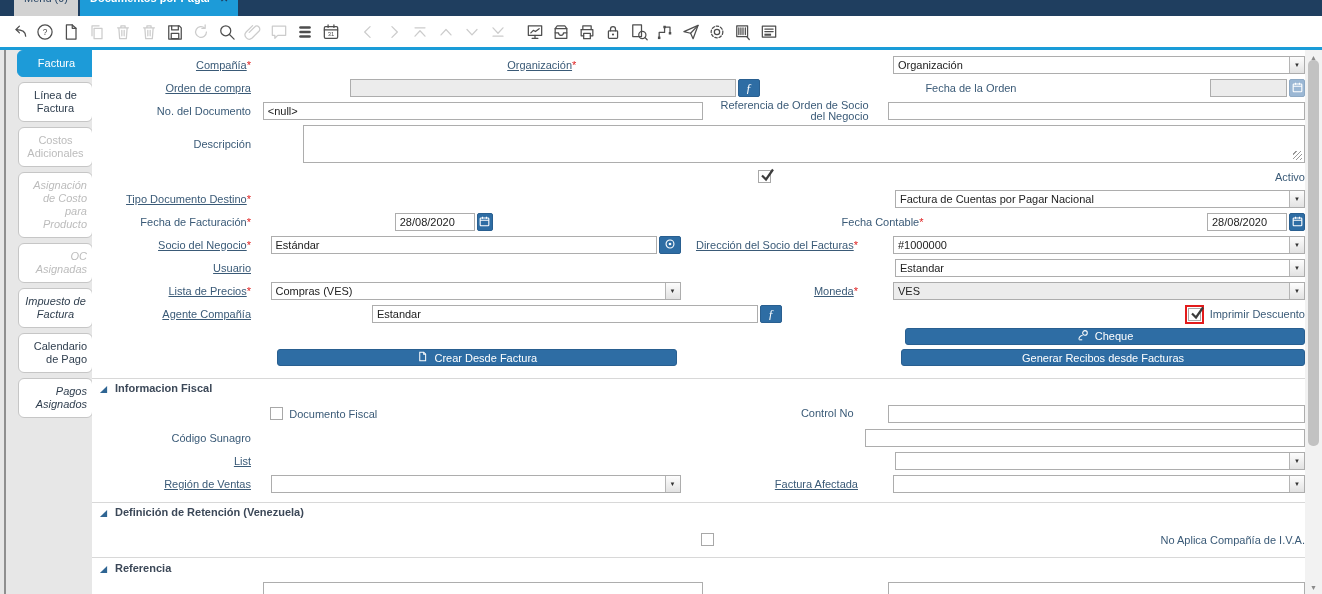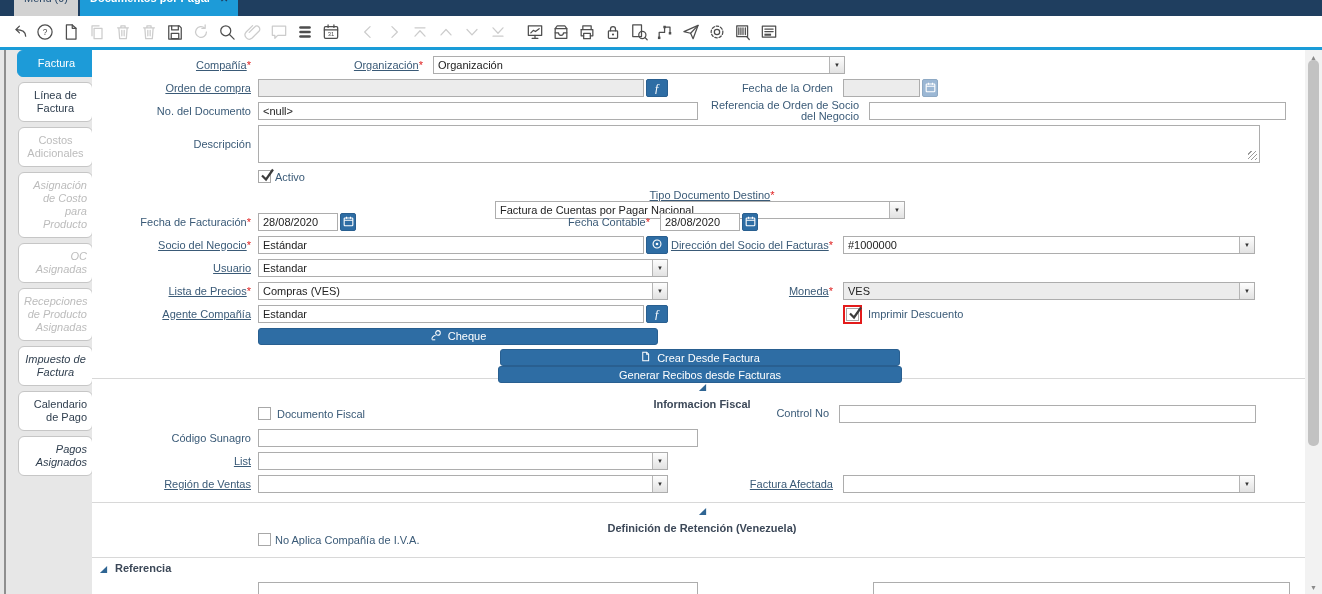--- a/index.html
+++ b/index.html
@@ -37,21 +37,21 @@
   .stab.alr { text-align:right; }
   .stab.it { font-style:italic; }
   .stab.off { color:#bcbcbc; cursor:default; }
   .stab.active { background:#1d9bd8; color:#fff; border-color:#1d9bd8; margin:0 0 5px 8px;
     border-radius:6px 0 0 6px; text-align:center; }
 
   
   .content { position:absolute; top:50px; left:92px; right:17px; bottom:0; background:#fff;
     padding:6px 0 0 3px; overflow:hidden; }
 
-  .row { display:flex; align-items:center; height:18px; margin-bottom:5px; }
+  .row { display:flex; align-items:center; height:18px; margin-bottom:5px;justify-content:space-between; }
   .lbl { text-align:right; padding-right:7px; color:#3a5a77; line-height:11px; }
   .lblL { width:163px; flex:none; }
   .lblR { width:172px; flex:none; }
   .u { text-decoration:underline; cursor:pointer; }
   .req { color:#e02020; }
   .spL { width:163px; flex:none; }
   .spR { width:175px; flex:none; }
   .gap3 { width:3px; flex:none; }
 
   .field { height:18px; border:1px solid #adadad; background:#fff; display:flex;
@@ -88,21 +88,21 @@
   .sec .ttl { font-weight:bold; color:#3c4858; }
   .tri { width:9px; height:9px; flex:none; }
 
   
   .vscroll { position:absolute; top:50px; right:0; width:17px; bottom:0; background:#f2f2f2; }
   .varrow { position:absolute; left:0; width:17px; height:14px; display:flex; align-items:center;
     justify-content:center; font-size:7px; color:#8a8a8a; cursor:pointer; }
   .vthumb { position:absolute; left:3px; width:11px; top:10px; height:386px; background:#c2c2c2;
     border-radius:5px; cursor:pointer; }
 
-  .mt2{margin-top:2px;} .mt3{margin-top:3px;flex-direction:column;}
+  .mt2{margin-top:2px;} .mt3{margin-top:3px;}
 </style>
 </head>
 <body>
 
 <div class="tabbar">
   <div class="wtab inactive">
     <span>Menú (9)</span>
   </div>
   <div class="wtab active">
     <span>Documentos por Pagar</span>
@@ -294,21 +294,20 @@
   </div>
 <div class="blue-hline"></div>
 <div class="blue-vline"></div>
 
 <div class="sidebar">
     <div class="stab active">Factura</div>
     <div class="stab">Línea de Factura</div>
     <div class="stab off">Costos Adicionales</div>
     <div class="stab off it alr">Asignación de Costo para Producto</div>
     <div class="stab off it alr">OC Asignadas</div>
-    <div class="stab off it alr">Recepciones de Producto Asignadas</div>
     <div class="stab it">Impuesto de Factura</div>
     <div class="stab alr">Calendario de Pago</div>
     <div class="stab it alr">Pagos Asignados</div>
   </div>
 
 <div class="content">
 
   <div class="row">
     <span class="lbl lblL"><span class="u">Compañía</span><span class="req">*</span></span>
     <span class="lbl lblR"><span class="u">Organización</span><span class="req">*</span></span>

